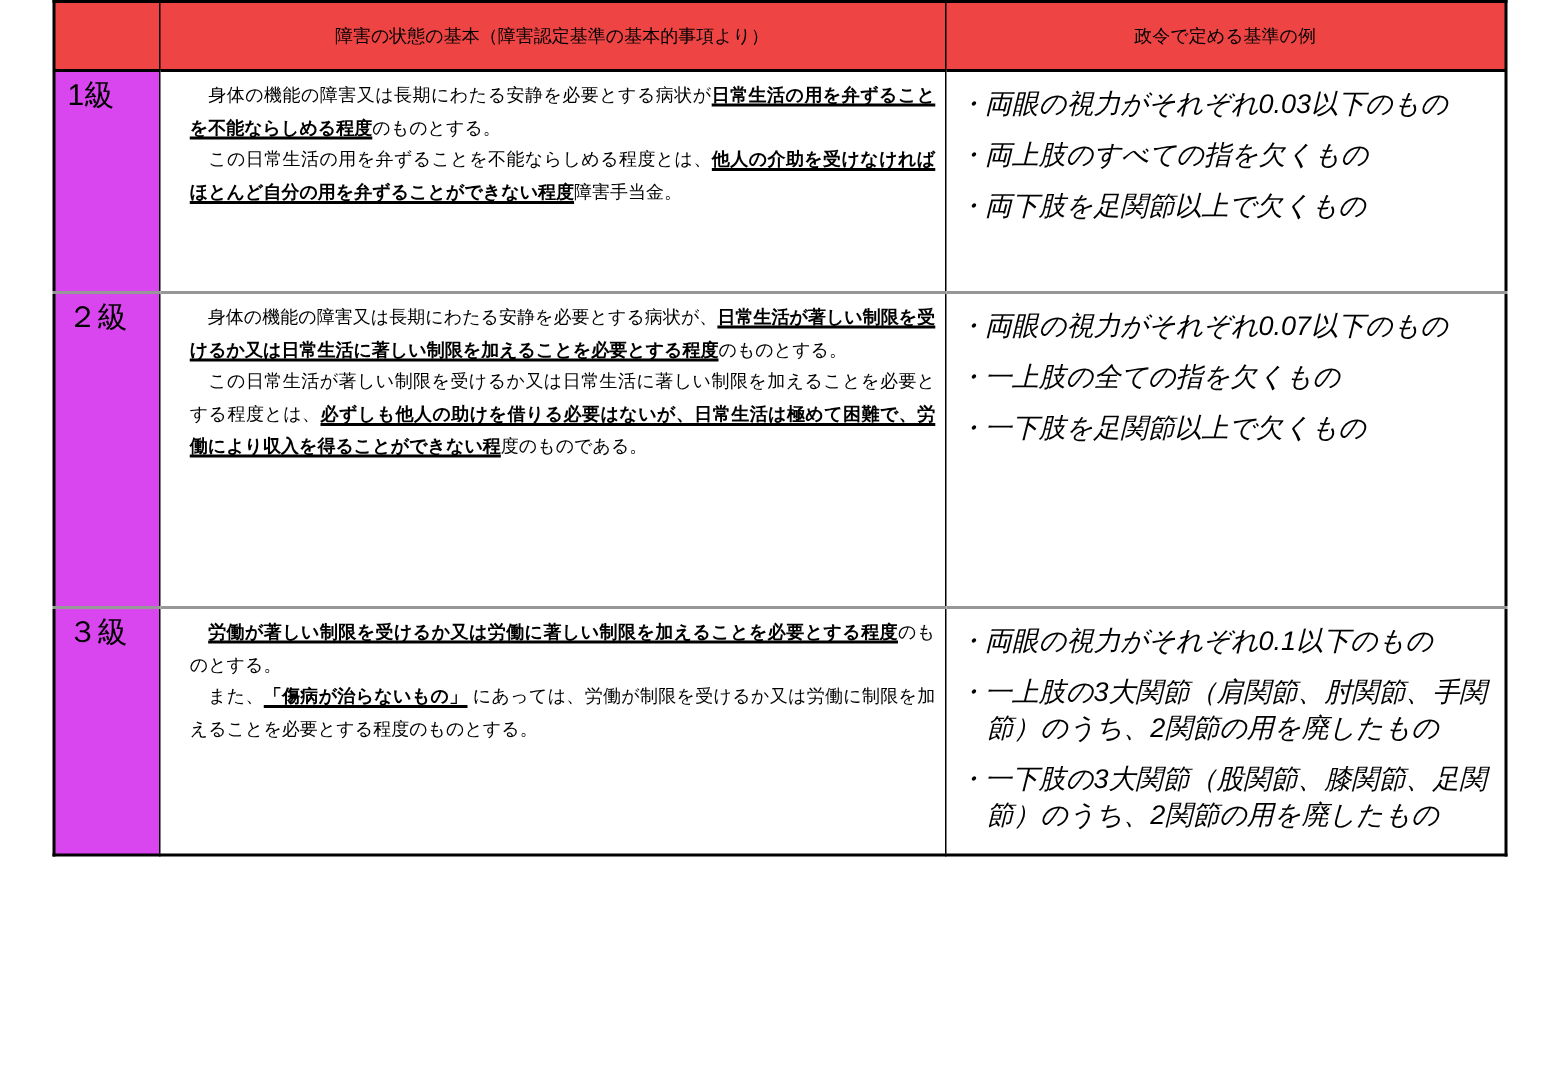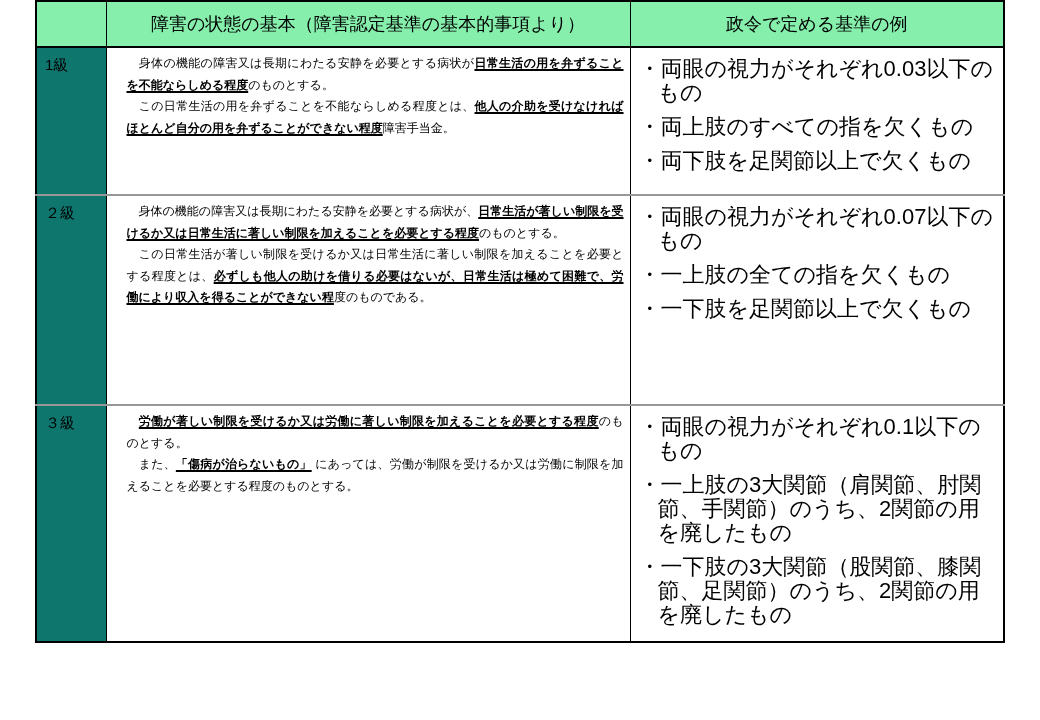--- a/index.html
+++ b/index.html
@@ -22,62 +22,63 @@
     border-collapse:collapse;
     table-layout:fixed;
     width:968px;
     margin:0 auto;
     border:2px solid #000;
   }
   col.c-grade   { width:70px; }
   col.c-basic   { width:524px; }
   col.c-example { width:374px; }
   th {
-    background:#86efac;
+    background:#ef4444;
     border:1px solid #000;
     border-bottom:2px solid #000;
-    font-size:18px;
+    font-size:12px;
     font-weight:400;
     height:40px;
     text-align:center;
     vertical-align:middle;
     padding:2px 4px;
   }
   td {
     border:1px solid #000;
     vertical-align:top;
   }
   tbody td { border-top:2px solid #979797; }
   tbody tr:nth-child(1) { height:148px; }
   tbody tr:nth-child(2) { height:210px; }
   tbody tr:nth-child(3) { height:147px;margin-left:32px; }
   tbody tr:nth-child(4) { height:78px;  }
   td.grade-cell {
-    background:#0f766e;
-    font-size:15px;
+    background:#d946ef;
+    font-size:20px;
     line-height:25px;
     padding:4px 8px 2px 8px;
   }
   td.basic-cell {
     font-size:12px;
     line-height:21.5px;
     padding:5px 6px 4px 20px;
     text-align:justify;
   }
   td.basic-cell .para { margin:0; }
   .emph {
     font-weight:bold;
     text-decoration:underline;
     text-decoration-thickness:2px;
     text-underline-offset:2px;
   }
   td.example-cell {
-    font-size:22px;
+    font-size:18px;
     line-height:24px;
     padding:9px 4px 4px 8px;
+    font-style:italic;
   }
   .example-item {
     padding-left:19px;
     text-indent:-19px;
     margin:0 0 10px 0;
   }
 </style>
 </head>
 <body>
 

